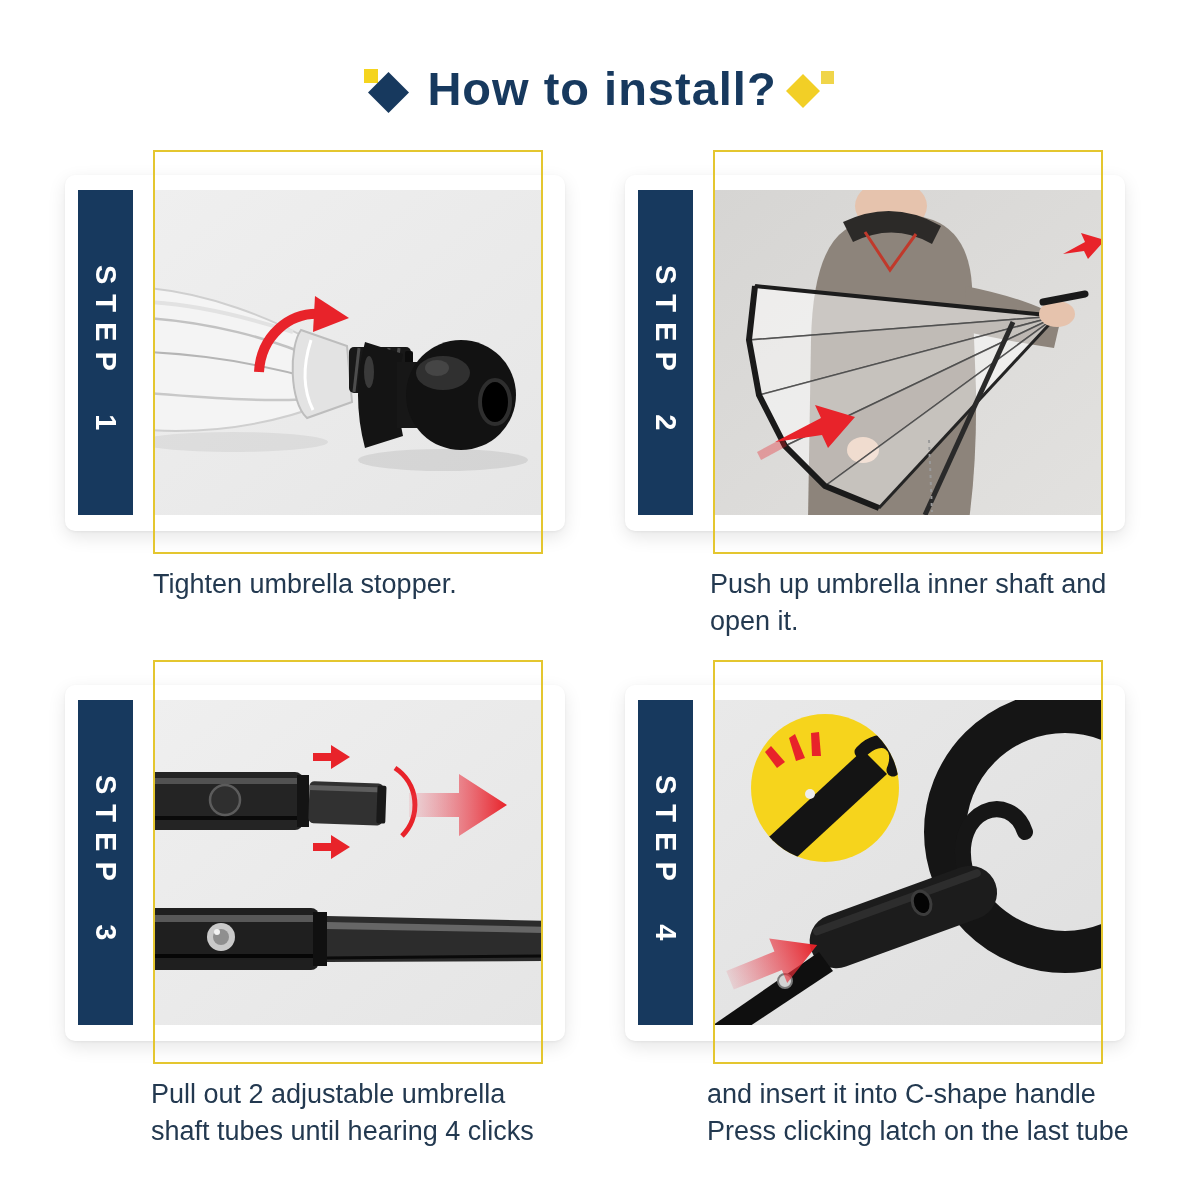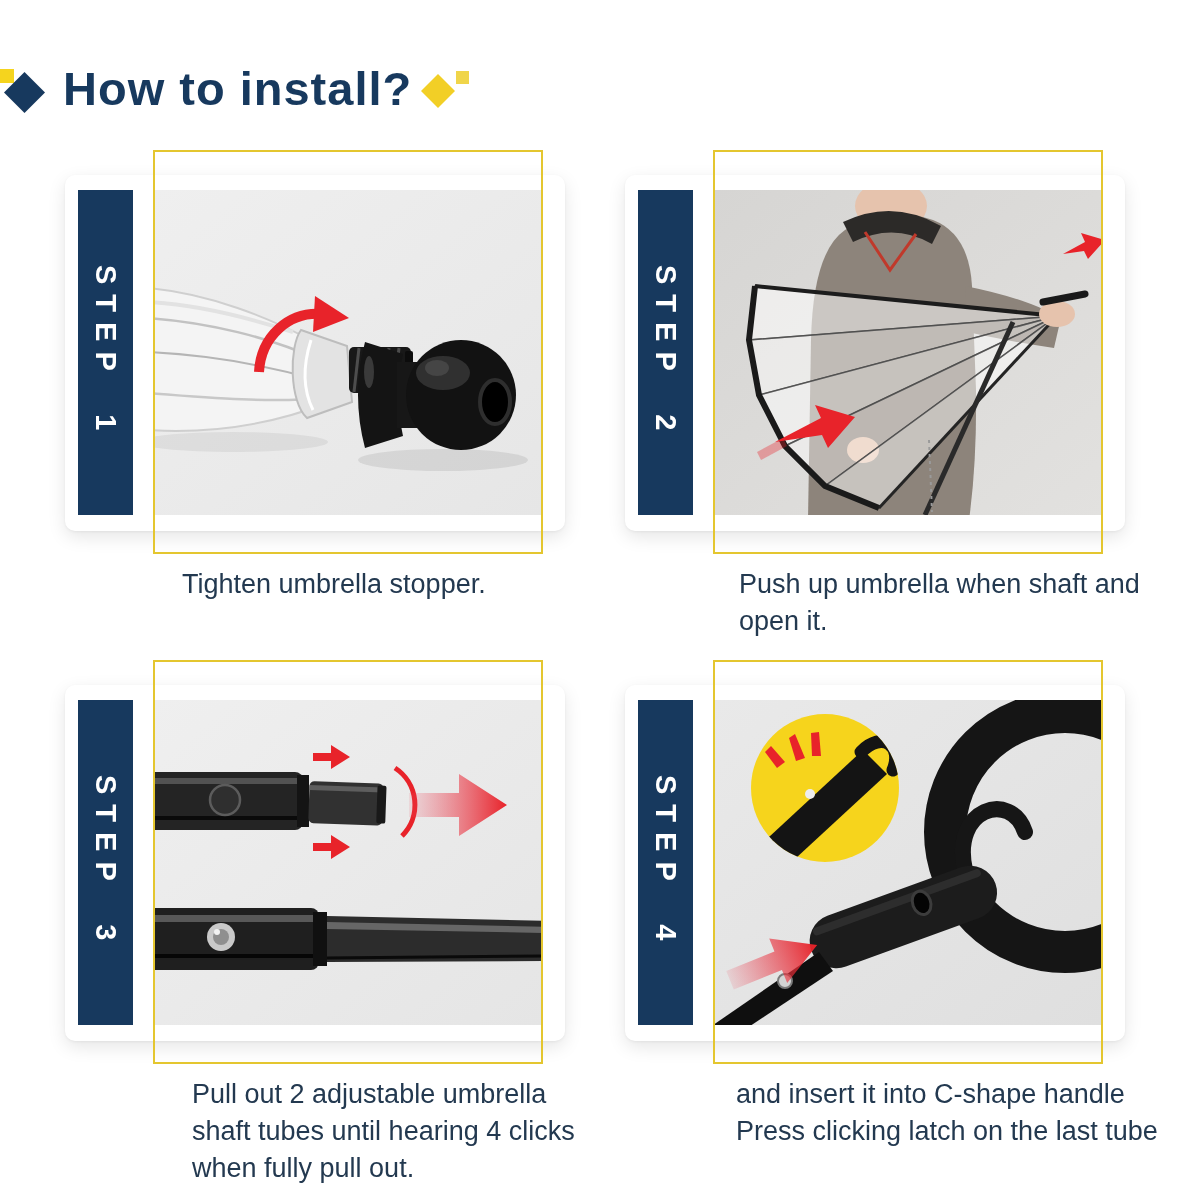--- a/index.html
+++ b/index.html
@@ -11,21 +11,21 @@
     --caption:#233950;
     --photo-bg:#ececec;
     --page-bg:#ffffff;
   }
   *{margin:0;padding:0;box-sizing:border-box;}
   html,body{width:1200px;height:1200px;overflow:hidden;}
   body{background:var(--page-bg);font-family:"Liberation Sans",sans-serif;position:relative;}
 
   
   .title-row{position:absolute;left:0;top:52px;width:100%;height:72px;
-    display:flex;align-items:center;justify-content:flex-start;gap:11px;}
+    display:flex;align-items:center;justify-content:center;gap:11px;}
   .title{font-size:47px;font-weight:bold;color:var(--navy);letter-spacing:1px;}
   .orn{position:relative;display:inline-block;}
   .orn-left{width:52px;height:54px;top:8px;}
   .orn-left .sq{position:absolute;left:0;top:0;width:14px;height:14px;background:#f5d41e;}
   .orn-left .dmd{position:absolute;left:10px;top:9px;width:29px;height:29px;background:var(--navy);transform:rotate(45deg);}
   .orn-right{width:48px;height:46px;top:2px;}
   .orn-right .dmd2{position:absolute;left:3px;top:12px;width:24px;height:24px;background:var(--accent-yellow);transform:rotate(45deg);}
   .orn-right .sq2{position:absolute;right:2px;top:4px;width:13px;height:13px;background:var(--accent-yellow-light);}
 
   
@@ -41,24 +41,24 @@
     border-radius:10px;box-shadow:0 6px 18px rgba(0,0,0,0.10),0 1px 3px rgba(0,0,0,0.05);z-index:1;}
   .banner{position:absolute;left:13px;top:40px;width:55px;height:325px;background:var(--navy);
     z-index:2;display:flex;align-items:center;justify-content:center;}
   .step-label{writing-mode:vertical-rl;text-orientation:mixed;color:#ffffff;
     font-size:29px;font-weight:bold;letter-spacing:10px;word-spacing:16px;white-space:nowrap;}
   .photo{position:absolute;left:88px;top:40px;width:390px;height:325px;background:var(--photo-bg);
     z-index:2;overflow:hidden;}
   .photo svg{display:block;width:100%;height:100%;}
 
   
-  .caption{position:absolute;color:var(--caption);font-size:27px;line-height:37px;z-index:4;margin-left:29px;}
+  .caption{position:absolute;color:var(--caption);font-size:27px;line-height:37px;z-index:4;}
   .c1{left:153px;top:566px;width:440px;}
   .c2{left:710px;top:566px;width:460px;}
-  .c3{left:163px;top:1076px;width:440px;}
+  .c3{left:151px;top:1076px;width:440px;}
   .c4{left:707px;top:1076px;width:480px;}
 </style>
 </head>
 <body>
 
 <div class="page">
 
   <header class="title-row">
     <span class="orn orn-left">
       <i class="sq"></i>
@@ -175,21 +175,21 @@
           <polygon points="44,262 70,248 74,256 48,270" fill="rgba(232,35,42,0.35)"></polygon>
         </g>
         <g>
           <polygon points="350,64 372,52 368,43 392,50 375,69 371,61" fill="#e8232a"></polygon>
         </g>
       </svg>
     </div>
     <div class="frame"></div>
   </section>
   <div class="caption c2">
-    <div>Push up umbrella when shaft and</div>
+    <div>Push up umbrella inner shaft and</div>
     <div>open it.</div>
   </div>
 
   <section class="panel p3">
     <div class="card"></div>
     <div class="banner">
       <span class="step-label">STEP 3</span>
     </div>
     <div class="photo">
       <svg viewBox="0 0 390 325">
@@ -242,21 +242,20 @@
           <polygon points="174,222 396,227 396,233 174,229" fill="#666666"></polygon>
           <line x1="174" y1="258" x2="396" y2="256" stroke="#0a0a0a" stroke-width="3"></line>
         </g>
       </svg>
     </div>
     <div class="frame"></div>
   </section>
   <div class="caption c3">
     <div>Pull out 2 adjustable umbrella</div>
     <div>shaft tubes until hearing 4 clicks</div>
-    <div>when fully pull out.</div>
   </div>
 
   <section class="panel p4">
     <div class="card"></div>
     <div class="banner">
       <span class="step-label">STEP 4</span>
     </div>
     <div class="photo">
       <svg viewBox="0 0 390 325">
         <defs>

